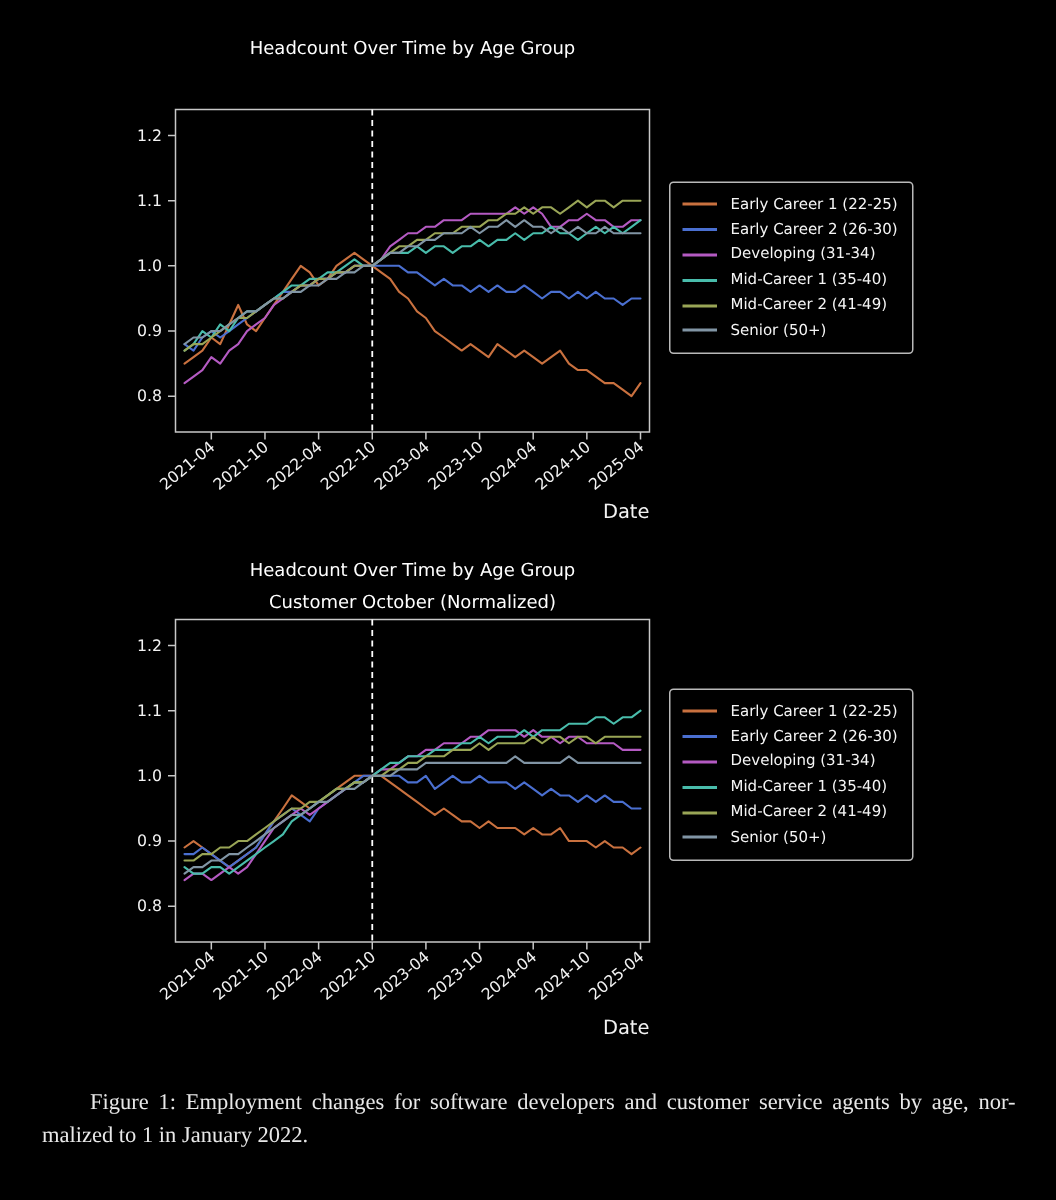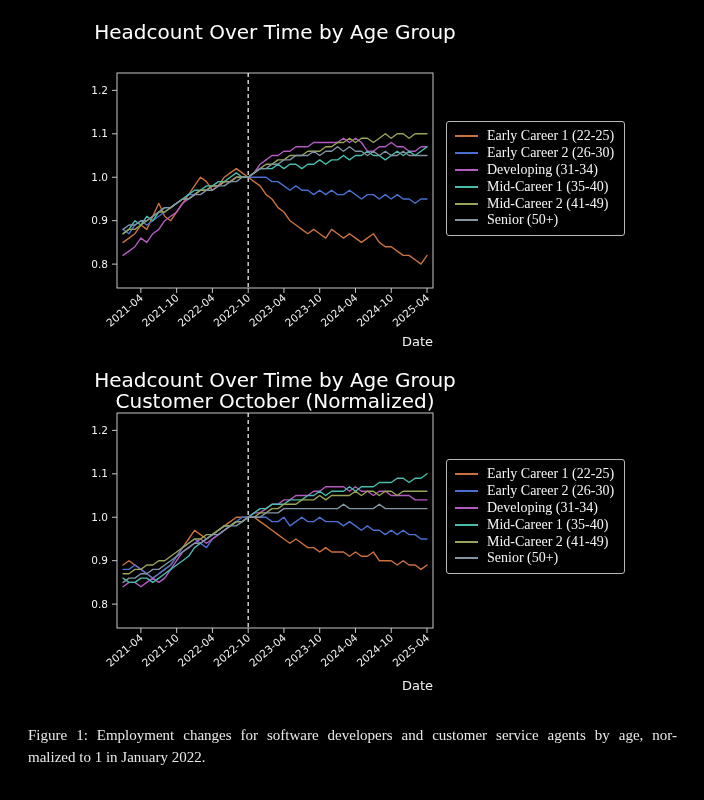--- a/index.html
+++ b/index.html
@@ -1,30 +1,30 @@
 <!DOCTYPE html>
 <html><head>
 <meta charset="utf-8">
 <style>
   html,body{margin:0;padding:0;background:#000;}
   .page{position:relative;width:704px;height:800px;background:#000;overflow:hidden;
         font-family:"DejaVu Sans","Liberation Sans",sans-serif;}
   .chart-title{position:absolute;left:75px;width:400px;text-align:center;color:#ffffff;
-               font-size:20px;line-height:21px;}
+               font-size:12px;line-height:21px;}
   .plot-svg{position:absolute;left:55px;width:400px;height:295px;}
   .plot-svg text{font-family:"DejaVu Sans","Liberation Sans",sans-serif;}
   .xlabel{position:absolute;left:117px;width:316px;text-align:right;color:#f2f2f2;font-size:13px;}
   .legend{position:absolute;left:446px;background:rgba(0,0,0,0.85);border:1px solid #b9b9b9;
           border-radius:3px;padding:6px 10px 6px 8px;width:max-content;}
   .legend-row{display:flex;align-items:center;height:16.8px;}
   .legend-swatch{display:inline-block;width:23px;height:2px;margin-right:9px;flex:0 0 auto;}
-  .legend-label{color:#f5f5f5;font-size:14px;white-space:nowrap;font-family:Liberation Serif, serif;}
+  .legend-label{color:#f5f5f5;font-size:10px;white-space:nowrap;}
   .caption{position:absolute;left:28px;top:724px;width:649px;color:#e8e8e8;
            font-family:"Liberation Serif","DejaVu Serif",serif;font-size:15px;line-height:22px;}
-  .caption .just{text-align:justify;text-align-last:justify;}
+  .caption .just{text-align:justify;text-align-last:justify;margin-left:32px;}
 </style>
 </head>
 <body>
 
 <div class="page">
 
   <div class="chart-title" style="top:22px">
     <div>Headcount Over Time by Age Group</div>
   </div>
   <svg class="plot-svg" style="top:65px" viewBox="0 0 400 295">

